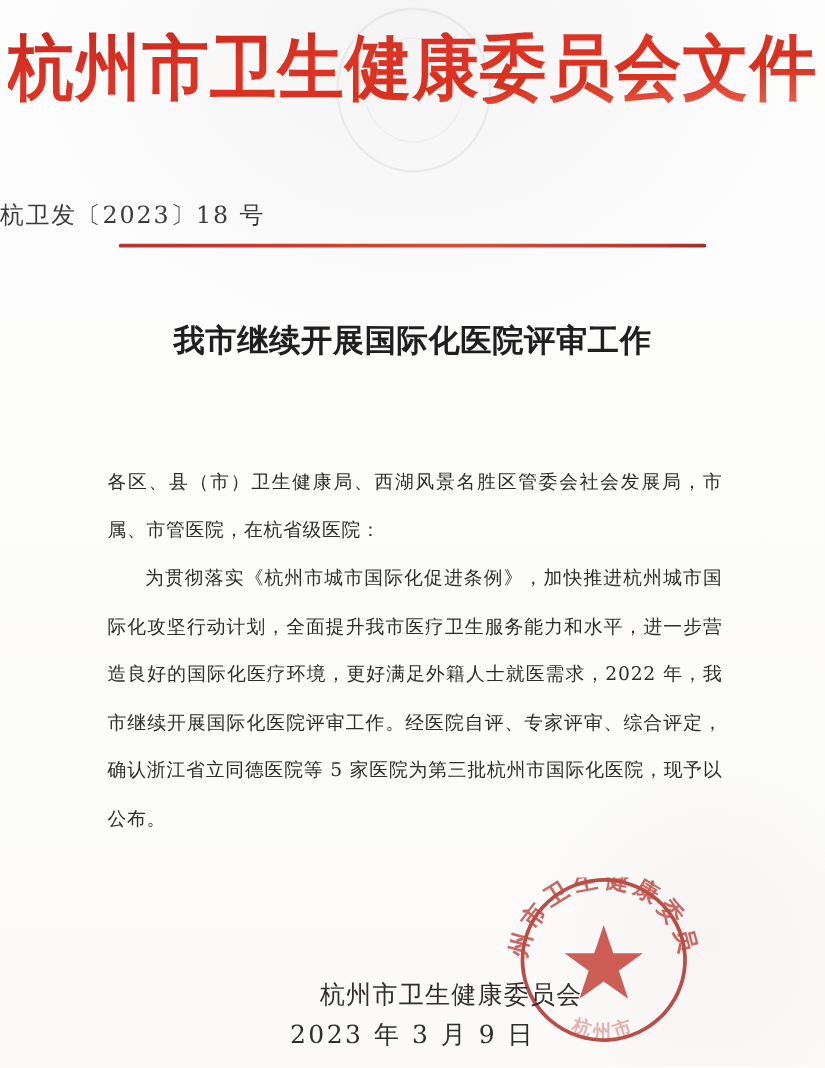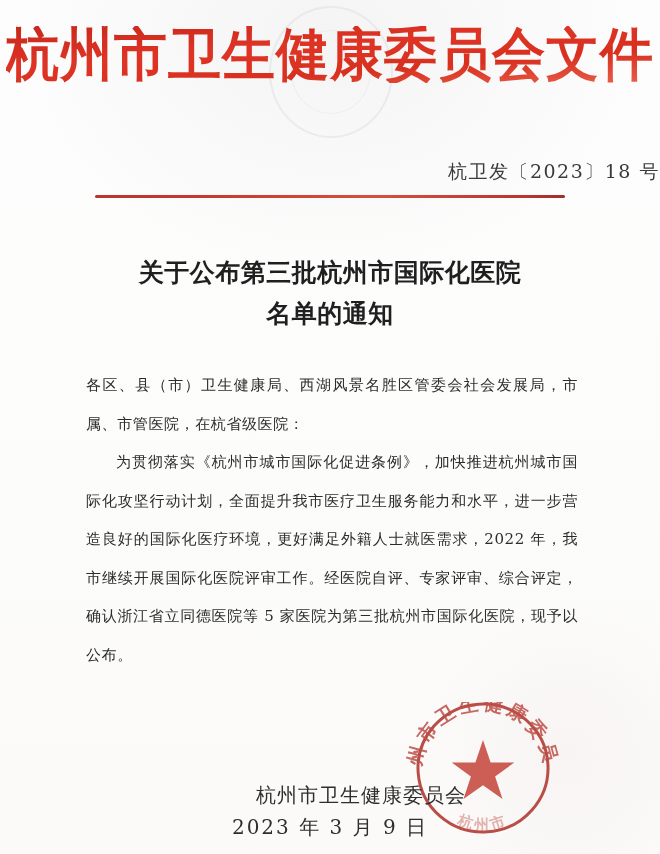--- a/index.html
+++ b/index.html
@@ -76,21 +76,21 @@
     text-shadow: 0 0 0 rgba(0,0,0,0);
     transform: scaleY(1.08);
   }
 
   
   .doc-number {
     position: absolute;
     top: 159px;
     left: 0;
     width: 100%;
-    text-align: right;
+    text-align: left;
     font-size: 19px;
     letter-spacing: 1.5px;
     color: #3a3a3a;
   }
 
   
   .red-rule {
     position: absolute;
     top: 195px;
     left: 95px;
@@ -181,22 +181,21 @@
 
   <div class="masthead">
     <span class="masthead-title">杭州市卫生健康委员会文件</span>
   </div>
 
   <div class="doc-number">杭卫发〔2023〕18 号</div>
 
   <div class="red-rule"></div>
 
   <div class="doc-title">
-    <span class="line">关于公布第三批杭州市国际化医院</span>
-    <span class="line">名单的通知</span>
+    <span class="line">我市继续开展国际化医院评审工作</span>
   </div>
 
   <div class="body-block">
     <p>各区、县（市）卫生健康局、西湖风景名胜区管委会社会发展局，市属、市管医院，在杭省级医院：</p>
     <p class="indent">为贯彻落实《杭州市城市国际化促进条例》，加快推进杭州城市国际化攻坚行动计划，全面提升我市医疗卫生服务能力和水平，进一步营造良好的国际化医疗环境，更好满足外籍人士就医需求，2022 年，我市继续开展国际化医院评审工作。经医院自评、专家评审、综合评定，确认浙江省立同德医院等 5 家医院为第三批杭州市国际化医院，现予以公布。</p>
   </div>
 
   <div class="seal">
     <svg viewBox="0 0 166 132" xmlns="http://www.w3.org/2000/svg">
       <defs>

